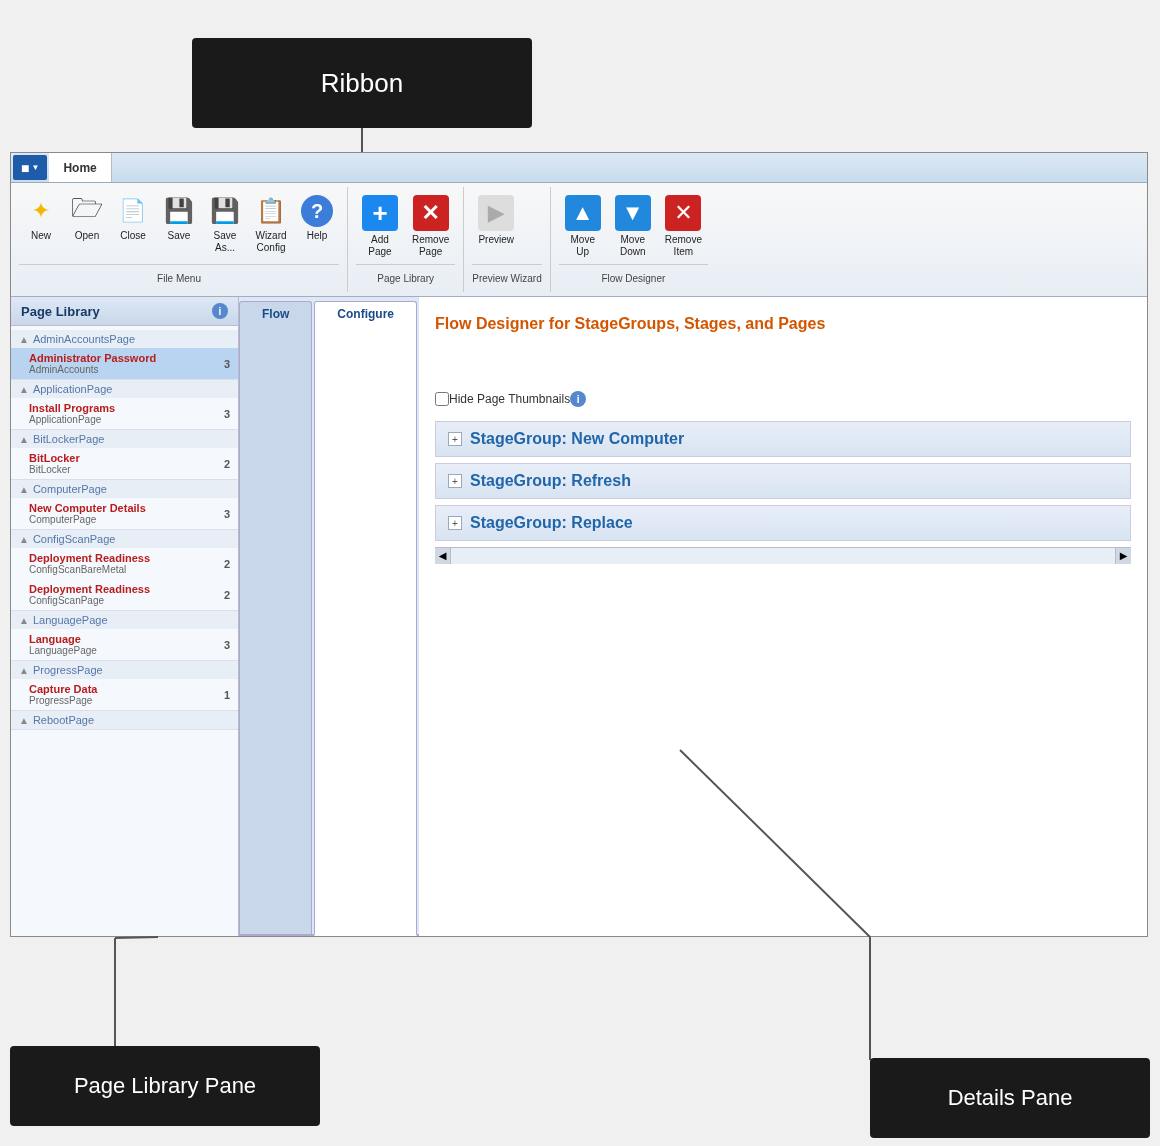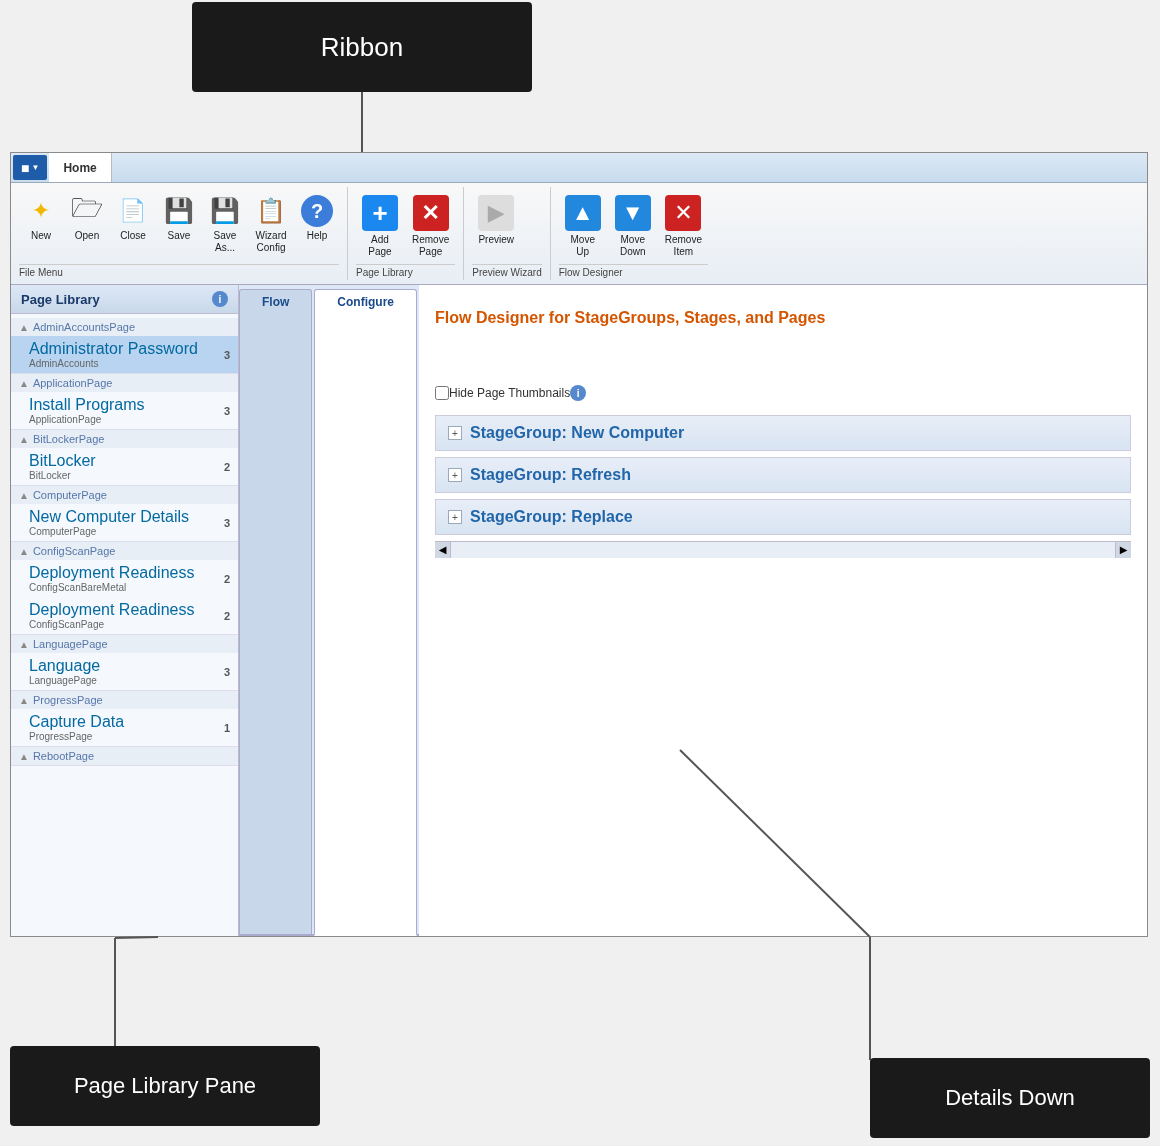--- a/index.html
+++ b/index.html
@@ -16,20 +16,21 @@
     .label-box {
       position: absolute;
       background: #1a1a1a;
       color: #fff;
       font-size: 20px;
       font-weight: 400;
       padding: 12px 24px;
       border-radius: 4px;
       text-align: center;
       z-index: 10;
+      margin-top: 36px;
     }
 
     
     #ribbon-label {
       top: 2px;
       left: 192px;
       width: 340px;
       height: 90px;
       display: flex;
       align-items: center;
@@ -142,21 +143,22 @@
       display: flex;
       align-items: flex-start;
       flex: 1;
       gap: 2px;
       padding-top: 4px;
     }
 
     .ribbon-group-label {
       font-size: 10px;
       color: #444;
-      padding: 2px 0;
+      text-align: center;
+      padding: 8px 0;
       border-top: 1px solid #ccc;
       margin-top: 2px;
     }
 
     .ribbon-btn {
       display: flex;
       flex-direction: column;
       align-items: center;
       justify-content: flex-start;
       padding: 4px 6px;
@@ -269,23 +271,23 @@
     .lib-item.selected {
       background: #b8d4f0;
     }
 
     .lib-item-info {
       display: flex;
       flex-direction: column;
     }
 
     .lib-item-name {
-      font-size: 16px;
-      font-weight: 400;
-      color: #0369a1;
+      font-size: 11px;
+      font-weight: 700;
+      color: #b91c1c;
     }
 
     .lib-item-sub {
       font-size: 10px;
       color: #666;
     }
 
     .lib-item-count {
       font-size: 11px;
       color: #555;
@@ -324,21 +326,21 @@
 
     .detail-tab.active {
       background: #fff;
       border-bottom: 2px solid #fff;
       margin-bottom: -2px;
     }
 
     
     #flow-content {
       flex: 1;
-      padding: 24px 16px;
+      padding: 18px 16px;
       overflow-y: auto;
       background: #fff;
     }
 
     #flow-title {
       font-size: 16px;
       font-weight: 700;
       color: #d45500;
       margin-bottom: 10px;
     }
@@ -474,21 +476,21 @@
   <line x1="115" y1="938" x2="115" y2="1060" stroke="#555" stroke-width="2"></line>
 
   <line x1="870" y1="1060" x2="870" y2="937" stroke="#555" stroke-width="2"></line>
   <line x1="870" y1="937" x2="680" y2="750" stroke="#555" stroke-width="2"></line>
 </svg>
 
 <div id="ribbon-label" class="label-box">Ribbon</div>
 
 <div id="page-library-label" class="label-box">Page Library Pane</div>
 
-<div id="details-label" class="label-box">Details Down</div>
+<div id="details-label" class="label-box">Details Pane</div>
 
 <div id="app-window">
 
   <div id="title-bar">
     <div id="app-button">
       <span style="font-size:14px; font-weight:bold;">■</span>
       <span class="arrow">▼</span>
     </div>
     <div class="tab-item active">Home</div>
   </div>

